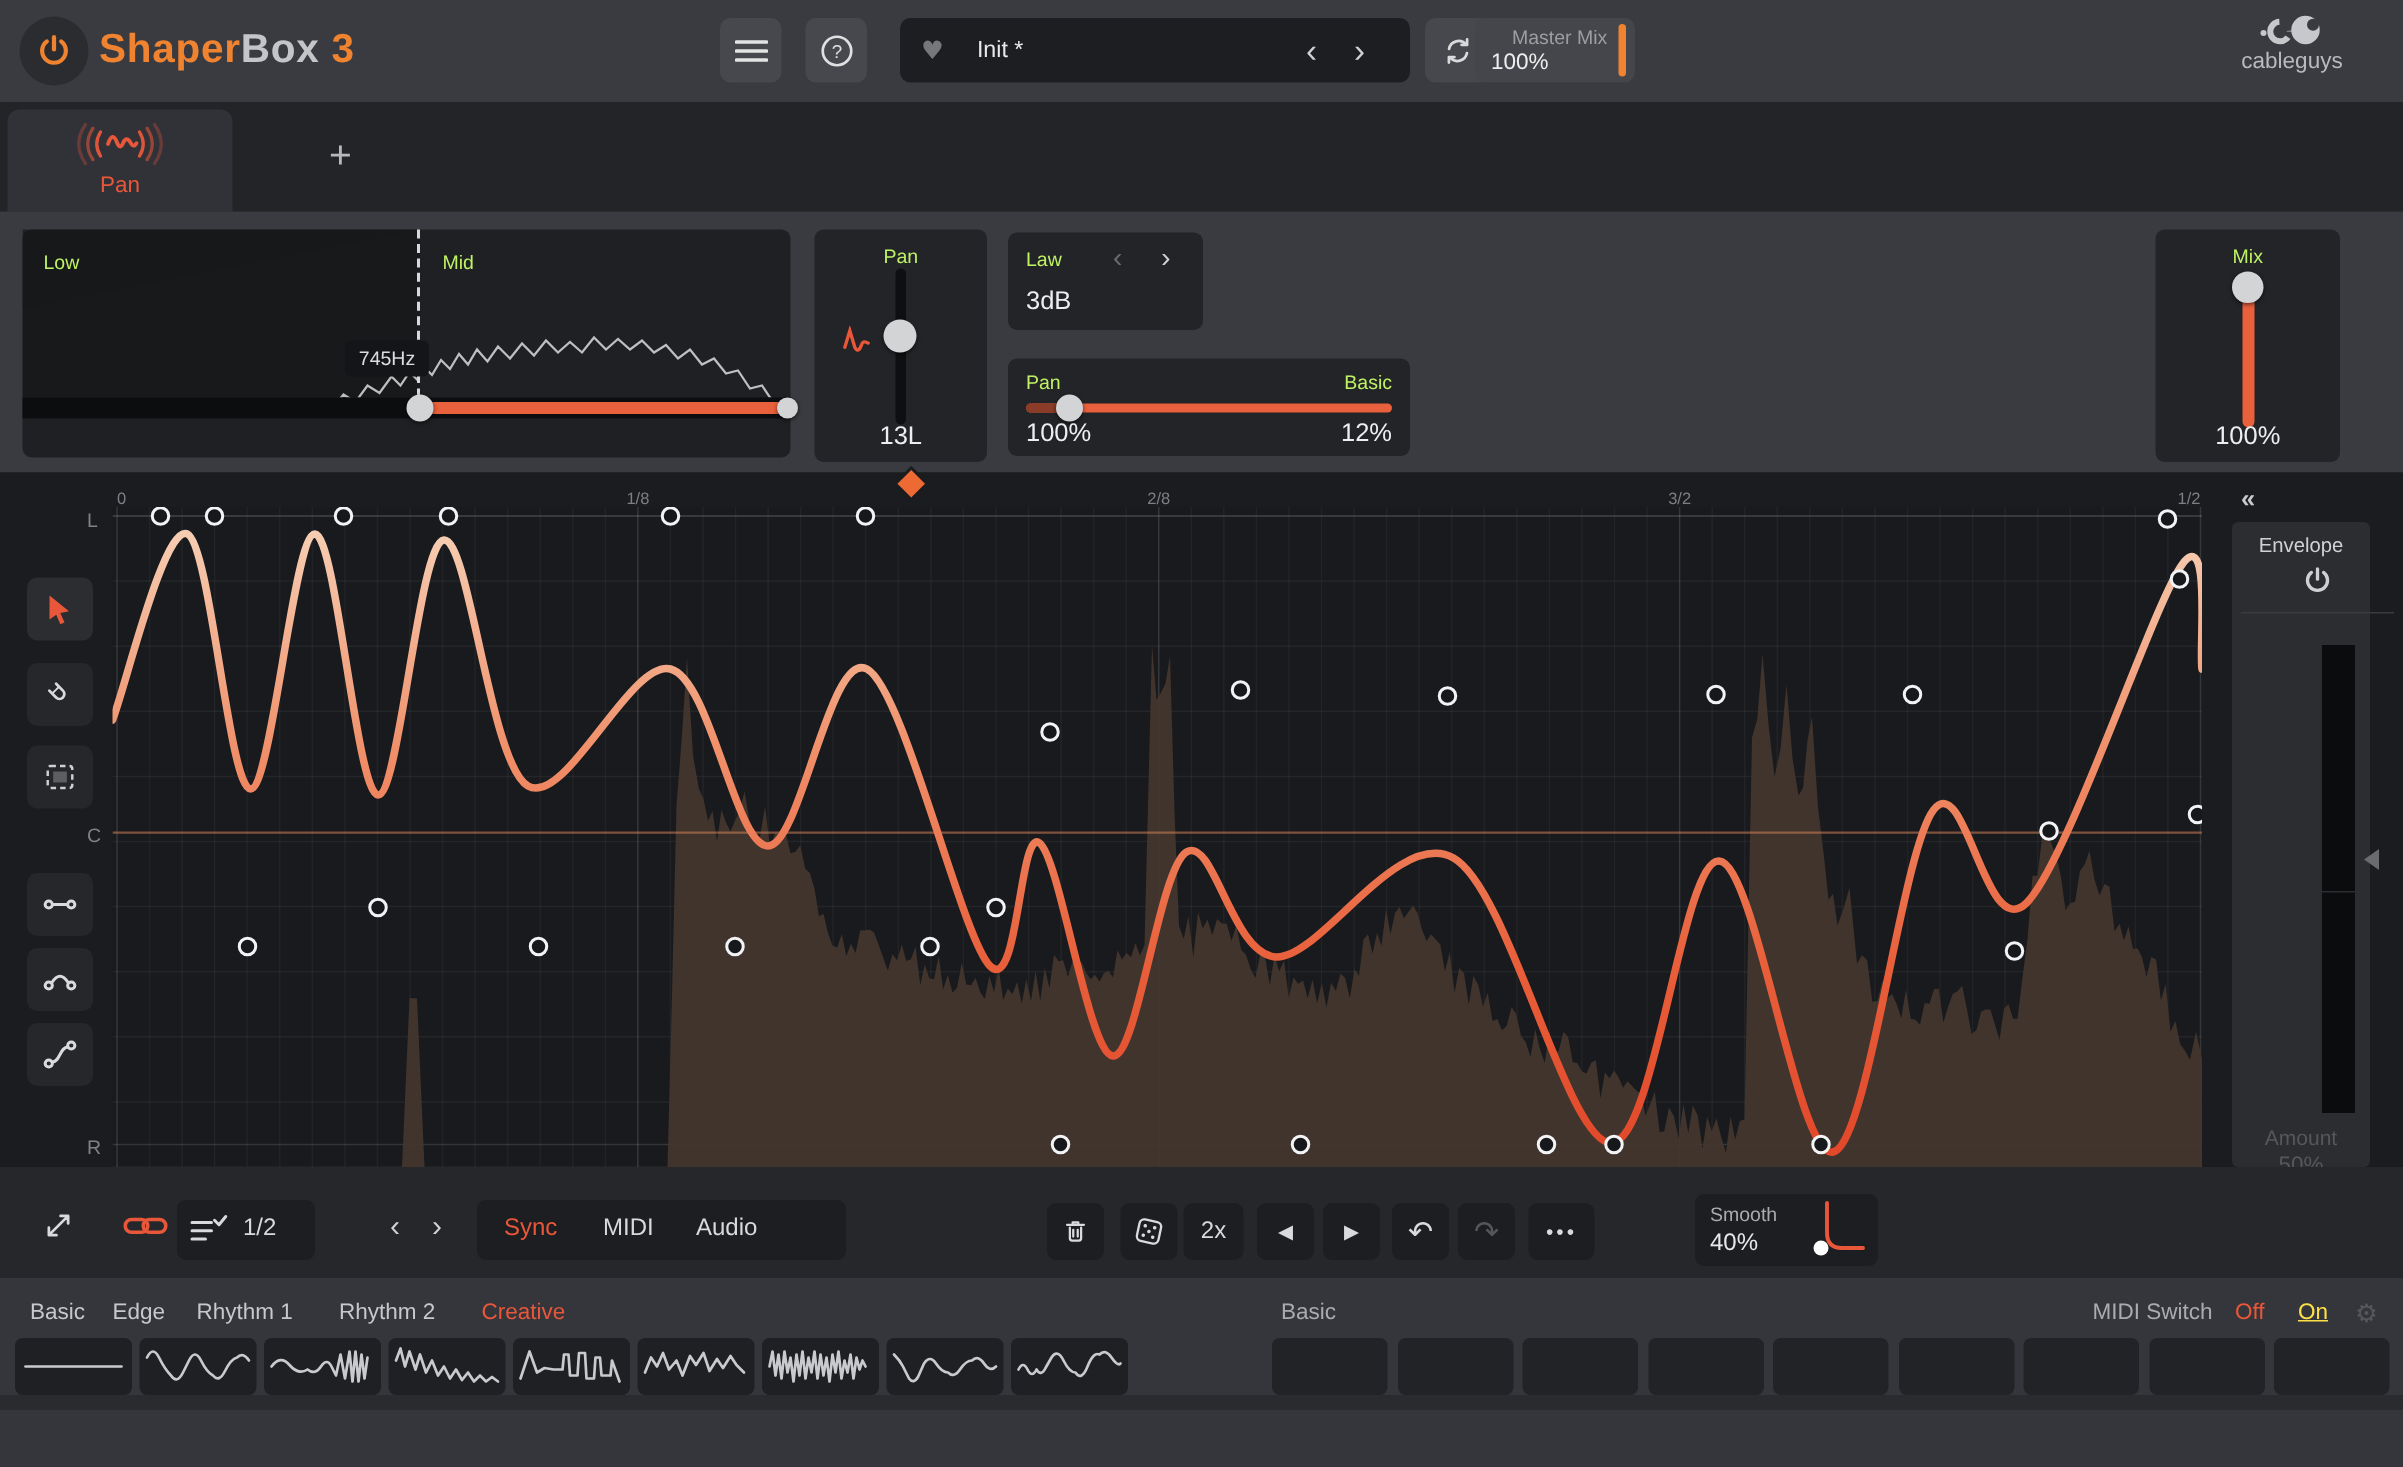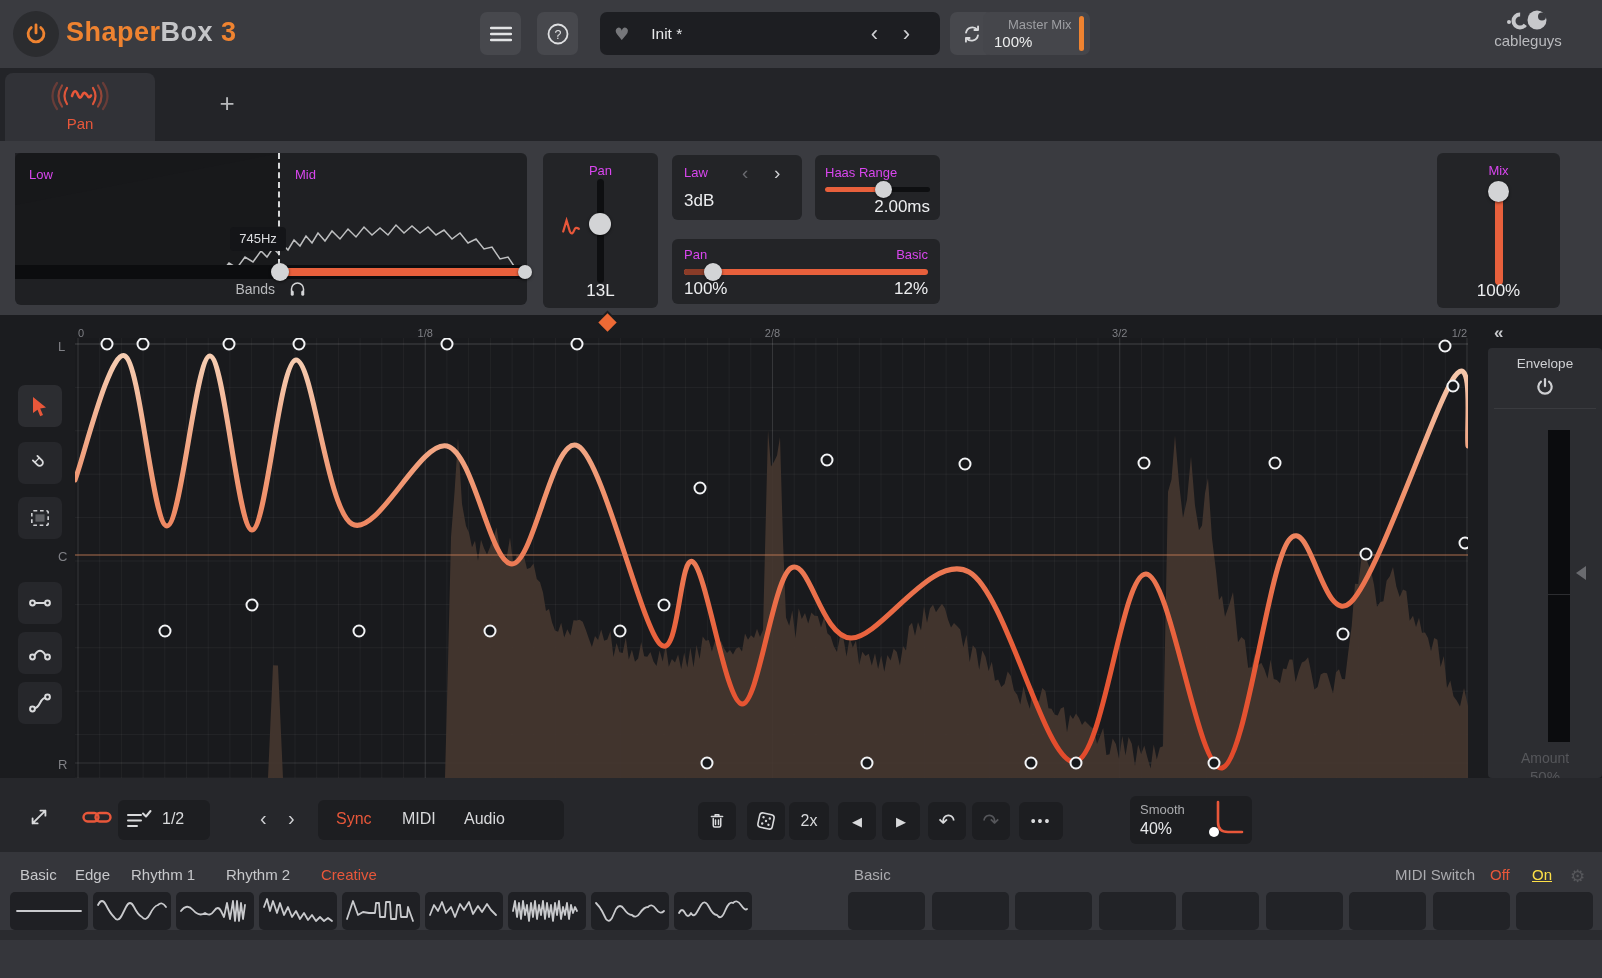--- a/index.html
+++ b/index.html
@@ -14,31 +14,31 @@
   .logo-text{font-size:27px;font-weight:bold;letter-spacing:.5px;}
   #preset-bar{left:600px;top:12px;width:340px;height:43px;background:#1d1e22;border-radius:7px;display:flex;align-items:center;}
   .chev{color:#cfd0d3;font-size:22px;line-height:1;cursor:pointer;}
   #master-mix{left:983px;top:12px;width:107px;height:43px;background:#45464b;border-radius:7px;}
   
   #tabstrip{left:0;top:68px;width:1602px;height:73px;background:#232428;}
   #tab-pan{left:5px;top:5px;width:150px;height:68px;background:#313237;border-radius:8px 8px 0 0;cursor:pointer;text-align:center;}
   
   #controlstrip{left:0;top:141px;width:1602px;height:174px;background:#3a3b40;}
   .panel{position:absolute;background:#232427;border-radius:6px;}
-  .ptitle{font-size:13px;color:#d946ef;}
+  .ptitle{font-size:13px;color:#bef264;}
   .pvalue{font-size:17px;color:#edeef0;}
   .knob{position:absolute;border-radius:50%;background:#d3d4d6;box-shadow:0 1px 3px rgba(0,0,0,.6);}
   
   #editor-zone{left:0;top:315px;width:1602px;height:463px;background:#1b1c1f;}
   .ruler-label{position:absolute;top:12px;font-size:11px;color:#7e7f84;}
   .chan-label{position:absolute;left:58px;font-size:13px;color:#808186;}
   .tool-btn{position:absolute;left:18px;width:44px;height:42px;background:#26272b;border-radius:7px;display:flex;align-items:center;justify-content:center;cursor:pointer;}
   .tool-btn.active{background:#2c2d31;}
   #editor-canvas{position:absolute;left:75px;top:23px;width:1393px;height:440px;background:#191a1d;}
-  #env-panel{position:absolute;left:1488px;top:33px;width:114px;height:430px;background:#2c2d31;border-radius:4px;}
+  #env-panel{position:absolute;left:1488px;top:33px;width:92px;height:430px;background:#2c2d31;border-radius:4px;}
   
   #toolbar{left:0;top:778px;width:1602px;height:74px;background:#26272b;}
   .tile{position:absolute;top:24px;width:38px;height:38px;background:#1d1e21;border-radius:6px;display:flex;align-items:center;justify-content:center;cursor:pointer;color:#d9dadc;}
   .tb-text{font-size:16px;color:#d9dadc;}
   
   #presets{left:0;top:852px;width:1602px;height:126px;background:#35363b;}
   .cat{position:absolute;top:14px;font-size:15px;color:#c7c8cb;cursor:pointer;}
   .thumb{position:absolute;top:40px;width:78px;height:38px;background:#1f2024;border-radius:5px;cursor:pointer;}
   .slot{position:absolute;top:40px;width:77px;height:38px;background:#222327;border-radius:5px;cursor:pointer;}
   #preset-divider{left:0;top:78px;width:1602px;height:10px;background:#2a2b2f;position:absolute;}
@@ -136,55 +136,39 @@
       <div class="abs" style="left:263px;top:0;height:112px;border-left:2px dashed #d8d9da;"></div>
       <div class="abs ptitle" style="left:14px;top:14px;">Low</div>
       <div class="abs ptitle" style="left:280px;top:14px;">Mid</div>
       <div class="abs" style="left:215px;top:74px;width:56px;height:24px;background:#141518;border-radius:4px;text-align:center;line-height:24px;font-size:13px;color:#dcdde0;">745Hz</div>
 
       <div class="abs" style="left:0;top:112px;width:512px;height:14px;background:#0c0d0f;">
         <div class="abs" style="left:265px;top:3px;width:247px;height:8px;background:#e8603c;border-radius:4px;"></div>
         <div class="knob" style="left:256px;top:-2px;width:18px;height:18px;"></div>
         <div class="knob" style="left:503px;top:0px;width:14px;height:14px;"></div>
       </div>
-      <div class="abs" style="left:0;top:126px;width:512px;height:26px;text-align:center;">
-        <span style="font-size:14px;color:#b9babd;vertical-align:middle;">Bands</span>
-        <svg width="19" height="18" viewBox="0 0 24 24" style="display:inline-block;vertical-align:middle;margin-left:8px;">
-          <path d="M4 15v-3a8 8 0 0 1 16 0v3" stroke="#d5d6d8" stroke-width="2" fill="none" stroke-linecap="round"></path>
-          <rect x="3" y="14" width="4" height="7" rx="2" fill="#d5d6d8"></rect>
-          <rect x="17" y="14" width="4" height="7" rx="2" fill="#d5d6d8"></rect>
-        </svg>
-      </div>
     </div>
 
     <div class="panel" style="left:543px;top:12px;width:115px;height:155px;">
       <div class="abs ptitle" style="left:0;top:10px;width:100%;text-align:center;">Pan</div>
       <svg class="abs" width="20" height="18" viewBox="0 0 18 16" style="left:18px;top:64px;">
         <path d="M2 13 L5 3 L8 13 Q10 17 12 11.5 Q13 8.5 16 10.5" stroke="#e8573a" stroke-width="2" fill="none" stroke-linecap="round"></path>
       </svg>
       <div class="abs" style="left:54px;top:26px;width:7px;height:104px;background:#0e0f11;border-radius:4px;"></div>
       <div class="knob" style="left:46px;top:60px;width:22px;height:22px;"></div>
       <div class="abs pvalue" style="left:0;top:128px;width:100%;text-align:center;">13L</div>
     </div>
 
     <div class="panel" style="left:672px;top:14px;width:130px;height:65px;">
       <div class="abs ptitle" style="left:12px;top:10px;">Law</div>
       <span class="chev abs" style="left:70px;top:8px;color:#6a6b70;font-size:19px;">‹</span>
       <span class="chev abs" style="left:102px;top:8px;font-size:19px;">›</span>
       <div class="abs pvalue" style="left:12px;top:36px;">3dB</div>
     </div>
 
-    <div class="panel" style="left:815px;top:14px;width:125px;height:65px;">
-      <div class="abs ptitle" style="left:10px;top:10px;">Haas Range</div>
-      <div class="abs" style="left:10px;top:32px;width:105px;height:5px;border-radius:3px;background:#0e0f11;">
-        <div id="haas-fill" class="abs" style="left: 0px; top: 0px; height: 5px; border-radius: 3px; background: rgb(232, 96, 60); width: 57.75px;"></div>
-        <div id="haas-knob" class="knob" style="top: -6px; width: 17px; height: 17px; left: 49.75px;"></div>
-      </div>
-      <div class="abs pvalue" style="right:10px;top:42px;">2.00ms</div>
-    </div>
 
     <div class="panel" style="left:672px;top:98px;width:268px;height:65px;">
       <div class="abs ptitle" style="left:12px;top:8px;">Pan</div>
       <div class="abs ptitle" style="right:12px;top:8px;">Basic</div>
       <div class="abs" style="left:12px;top:30px;width:244px;height:6px;border-radius:3px;background:#e8603c;">
         <div id="panhaas-dim" class="abs" style="left: 0px; top: 0px; height: 6px; border-radius: 3px 0px 0px 3px; background: rgb(138, 60, 40); width: 29.28px;"></div>
         <div id="panhaas-knob" class="knob" style="top: -6px; width: 18px; height: 18px; left: 20.28px;"></div>
       </div>
       <div class="abs pvalue" style="left:12px;top:40px;">100%</div>
       <div class="abs pvalue" style="right:12px;top:40px;">12%</div>

